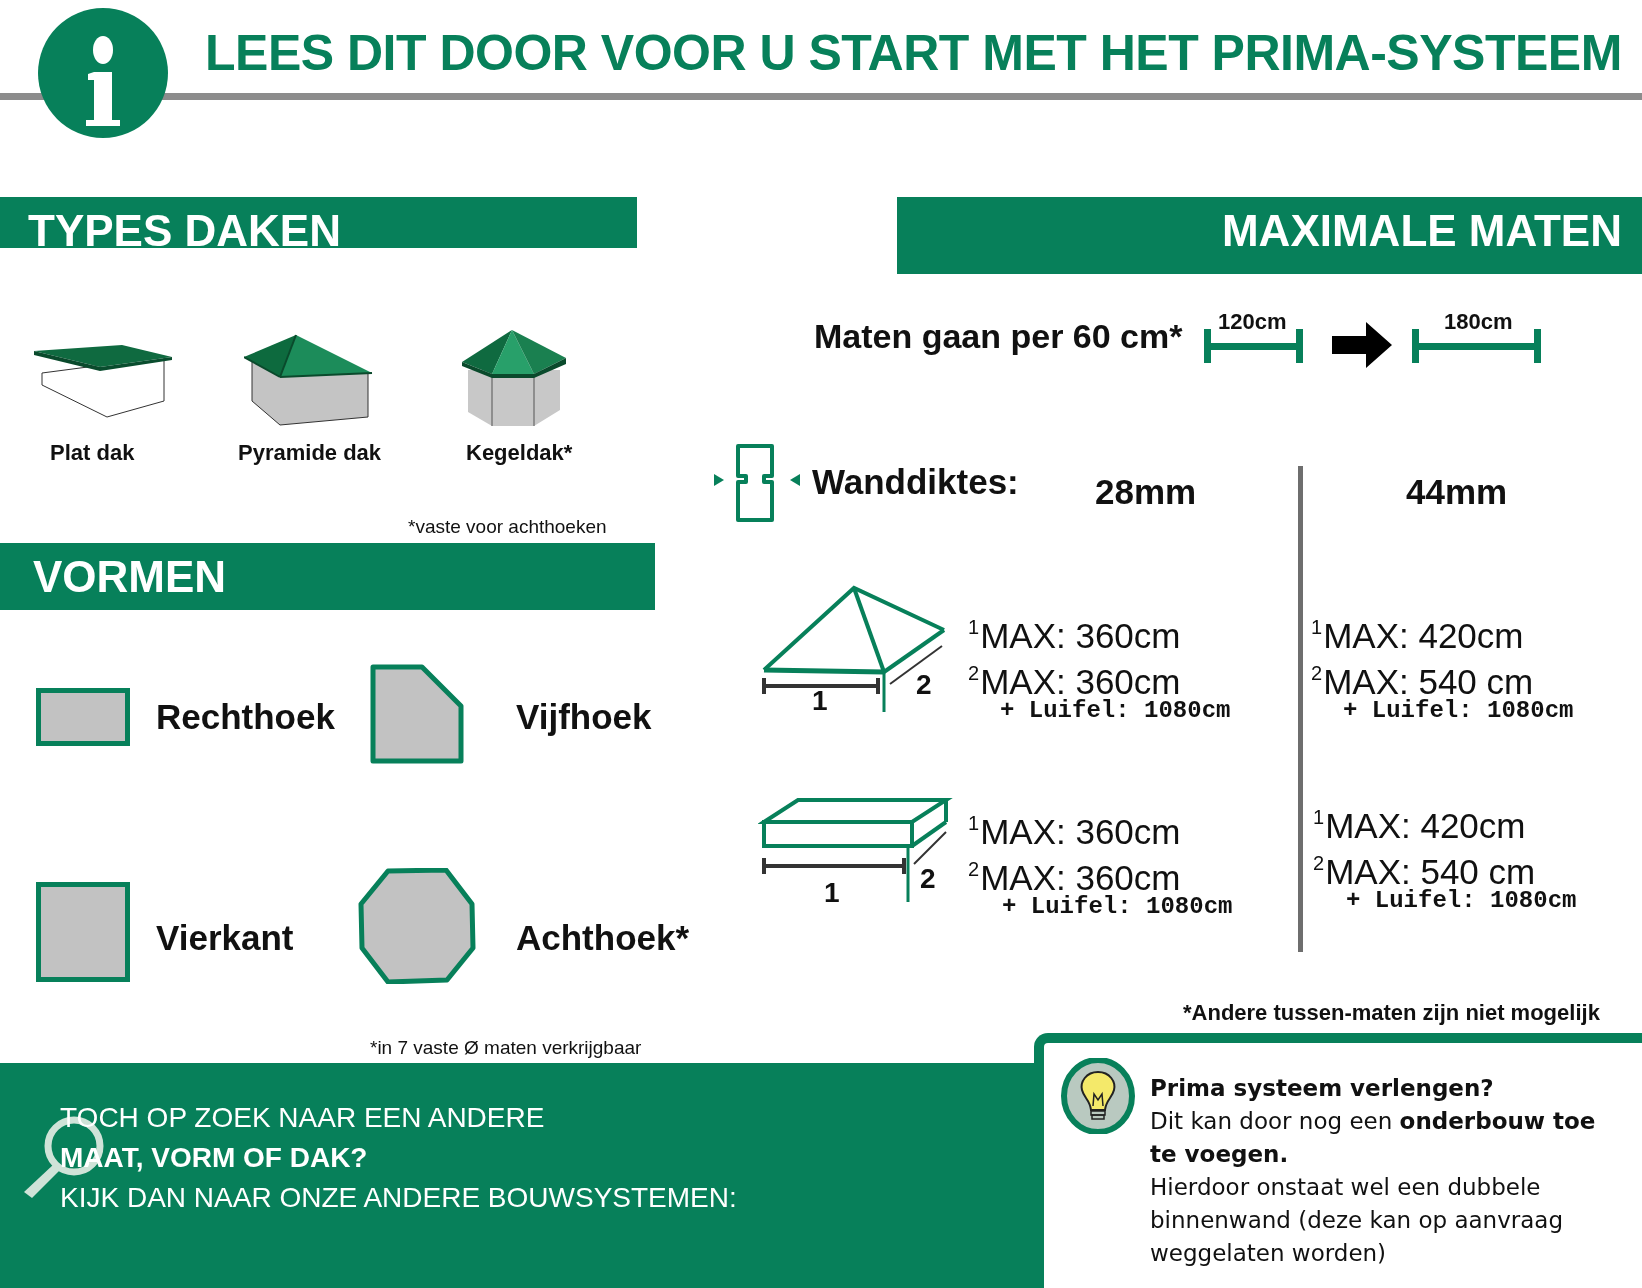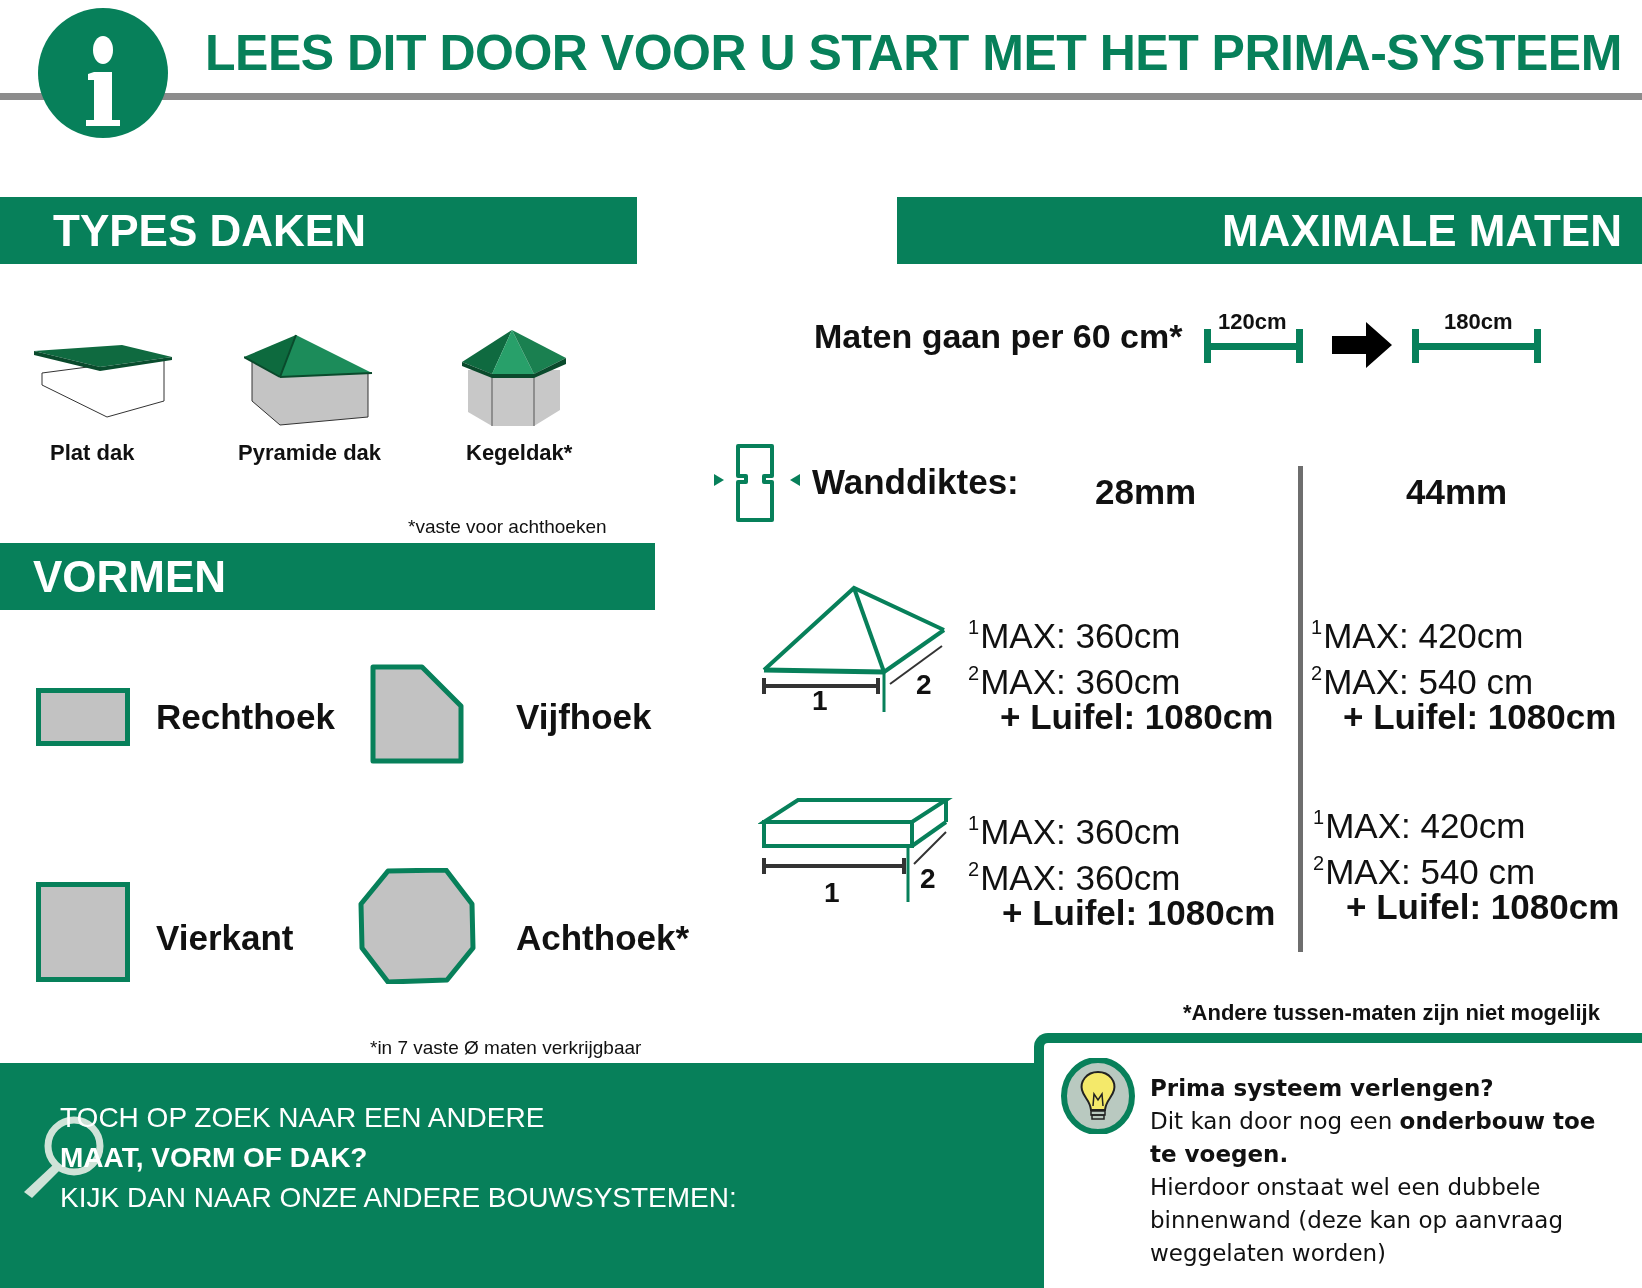--- a/index.html
+++ b/index.html
@@ -8,42 +8,42 @@
     .abs { position: absolute; }
 
     
     .header-line { left: 0; top: 93px; width: 1642px; height: 7px; background: #8c8c8c; }
     .info-circle { left: 38px; top: 8px; width: 130px; height: 130px; border-radius: 50%; background: #07805a; }
     .info-circle svg { width: 100%; height: 100%; }
     .page-title { left: 205px; top: 24px; font-size: 50px; font-weight: 700; color: #07805a; letter-spacing: -0.5px; white-space: nowrap; }
 
     
     .bar { background: #07805a; color: #fff; font-weight: 700; white-space: nowrap; }
-    .bar-types { left: 0; top: 197px; width: 637px; height: 67px; font-size: 44px; padding-left: 53px; line-height: 67px; }
+    .bar-types { left: 0; top: 197px; width: 637px; height: 51px; font-size: 44px; padding-left: 28px; line-height: 67px; }
     .bar-vormen { left: 0; top: 543px; width: 655px; height: 67px; font-size: 44px; padding-left: 33px; line-height: 67px; }
-    .bar-max { left: 897px; top: 197px; width: 745px; height: 67px; font-size: 44px; padding-right: 20px; line-height: 67px; text-align: right; }
+    .bar-max { left: 897px; top: 197px; width: 745px; height: 77px; font-size: 44px; padding-right: 20px; line-height: 67px; text-align: right; }
 
     
     .roof { top: 325px; }
     .roof svg { display: block; }
     .roof-label { font-size: 22px; font-weight: 700; white-space: nowrap; }
     .note-small { font-size: 19px; color: #111; white-space: nowrap; }
 
     
     .shape-label { font-size: 35px; font-weight: 700; white-space: nowrap; }
 
     
     .maten-label { left: 814px; top: 317px; font-size: 34px; font-weight: 700; white-space: nowrap; text-align: center; }
     .dim-label { font-size: 22px; font-weight: 700; white-space: nowrap; }
     .wand-label { left: 812px; top: 462px; font-size: 35px; font-weight: 700; white-space: nowrap; }
     .thick { font-size: 35px; font-weight: 700; white-space: nowrap; }
     .divider { left: 1298px; top: 466px; width: 5px; height: 486px; background: #6e6e6e; }
     .max-line { font-size: 35px; font-weight: 400; white-space: nowrap; line-height: 46px; }
     .max-line sup { font-size: 20px; vertical-align: 14px; margin-right: 1px; }
-    .luifel { font-size: 35px; font-weight: 700; white-space: nowrap; }
+    .luifel { font-size: 24px; font-weight: 700; white-space: nowrap; font-family: Liberation Mono, monospace; }
 
     .footnote-right { left: 1183px; top: 1000px; font-size: 22px; font-weight: 700; white-space: nowrap; }
 
     
     .bottom-panel { left: 0; top: 1063px; width: 1045px; height: 225px; background: #07805a; }
     .cta { left: 60px; top: 1098px; width: 960px; text-align: left; color: #fff; font-size: 28px; line-height: 40px; }
     .cta .b { font-weight: 700; }
 
     
     .tip-box { left: 1034px; top: 1033px; width: 620px; height: 270px; border: 10px solid #07805a; border-right: none; border-bottom: none; border-radius: 14px 0 0 0; background: #fff; }

